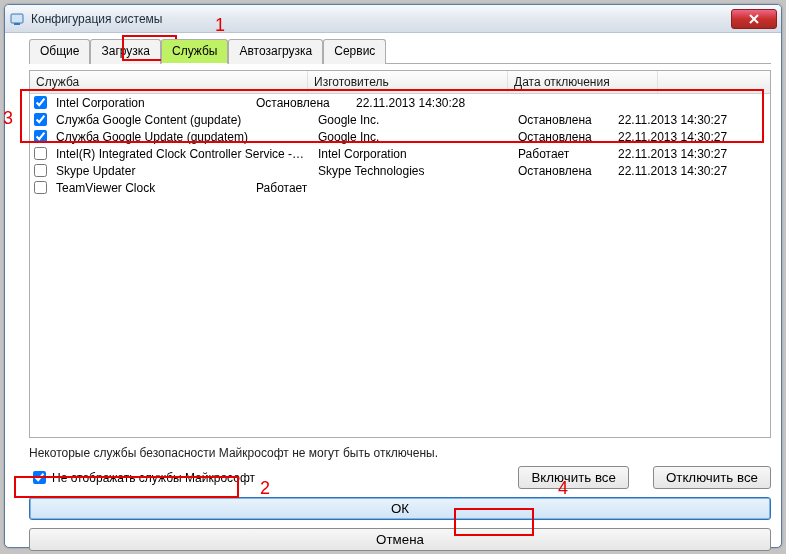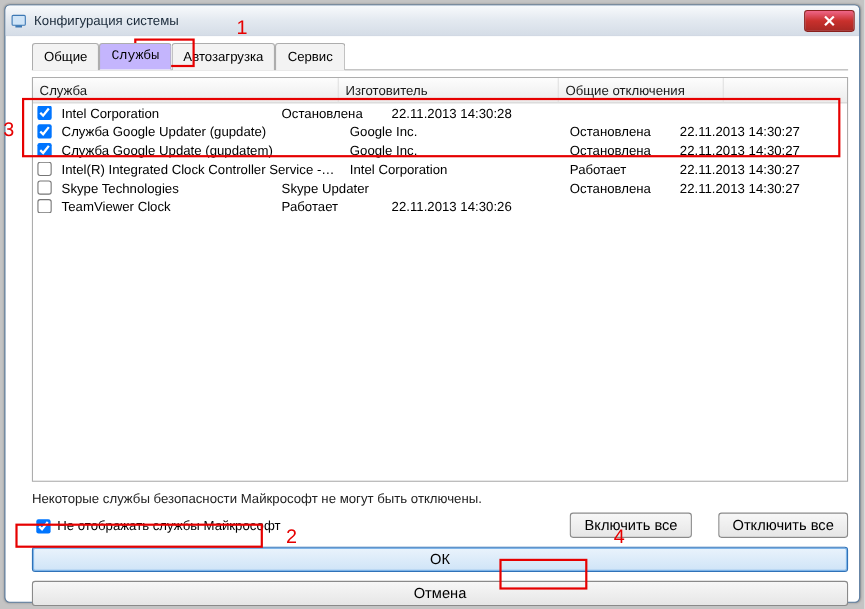--- a/index.html
+++ b/index.html
@@ -54,24 +54,23 @@
     border: 1px solid #adadad;
     border-bottom: none;
     background: #f3f3f3;
     margin-right: 0px;
     margin-bottom: -1px;
     cursor:pointer;
     border-radius: 3px 3px 0 0;
     position: relative;
   }
   .tab.active {
-    background: #c4b5fd;
+    background: #bef264;
     border-bottom: 1px solid #fff;
     z-index: 2;
-    font-family: Liberation Mono, monospace;
   }
   .annot-num {
     position:absolute;
     color:#e60000;
     font-size: 18px;
     font-weight: 400;
     pointer-events:none;
   }
 
   .list-wrap {
@@ -102,21 +101,21 @@
   .row .cell { padding: 0 6px; white-space:nowrap; overflow:hidden; text-overflow:ellipsis; }
   .col-service { width: 278px; }
   .col-mfr     { width: 200px; }
   .col-state   { width: 100px; }
   .col-date    { width: 150px; }
   .row .col-service { width: 262px; }
   input[type=checkbox] { margin:0; width:13px; height:13px; }
 
   .note { margin: 8px 0 6px 0; color:#222; }
   .bottom-row1 { display:flex; align-items:center; justify-content:space-between; margin-bottom:8px; }
-  .hide-ms { display:flex; align-items:flex-end; gap:6px; padding:2px 4px; }
+  .hide-ms { display:flex; align-items:flex-start; gap:6px; padding:2px 4px; }
   .btn {
     min-width: 88px;
     padding: 3px 12px;
     background: linear-gradient(#f7f7f7,#e6e6e6);
     border: 1px solid #8a8a8a;
     border-radius: 3px;
     cursor:pointer;
   }
   .btn.primary {
     border: 1px solid #2f72b8;
@@ -144,45 +143,46 @@
       <svg width="12" height="10" viewBox="0 0 12 10">
         <path d="M2 1 L10 9 M10 1 L2 9" stroke="#fff" stroke-width="2"></path>
       </svg>
     </div>
   </div>
 
   <div class="content">
 
     <div class="tabs">
       <div class="tab"><span>Общие</span></div>
+      <div class="tab"><span>Загрузка</span></div>
       <div class="tab active"><span>Службы</span></div>
       <div class="tab"><span>Автозагрузка</span></div>
       <div class="tab"><span>Сервис</span></div>
     </div>
 
     <div class="list-wrap">
       <div class="list-header">
         <div class="col col-service"><span>Служба</span></div>
         <div class="col col-mfr"><span>Изготовитель</span></div>
-        <div class="col col-date"><span>Общие отключения</span></div>
+        <div class="col col-date"><span>Дата отключения</span></div>
       </div>
       <div class="rows" id="rows">
           <div class="row">
             <span class="cb">
               <input type="checkbox" checked="" style="">
             </span>
             <span class="cell col-mfr">Intel Corporation</span>
             <span class="cell col-state">Остановлена</span>
             <span class="cell col-date">22.11.2013 14:30:28</span>
           </div>
           <div class="row">
             <span class="cb">
               <input type="checkbox" checked="" style="">
             </span>
-            <span class="cell col-service">Служба Google Updater (gupdate)</span>
+            <span class="cell col-service">Служба Google Content (gupdate)</span>
             <span class="cell col-mfr">Google Inc.</span>
             <span class="cell col-state">Остановлена</span>
             <span class="cell col-date">22.11.2013 14:30:27</span>
           </div>
           <div class="row">
             <span class="cb">
               <input type="checkbox" checked="" style="">
             </span>
             <span class="cell col-service">Служба Google Update (gupdatem)</span>
             <span class="cell col-mfr">Google Inc.</span>
@@ -195,32 +195,31 @@
             </span>
             <span class="cell col-service">Intel(R) Integrated Clock Controller Service - Int...</span>
             <span class="cell col-mfr">Intel Corporation</span>
             <span class="cell col-state">Работает</span>
             <span class="cell col-date">22.11.2013 14:30:27</span>
           </div>
           <div class="row">
             <span class="cb">
               <input type="checkbox" style="">
             </span>
+            <span class="cell col-service">Skype Updater</span>
             <span class="cell col-mfr">Skype Technologies</span>
-            <span class="cell col-service">Skype Updater</span>
             <span class="cell col-state">Остановлена</span>
             <span class="cell col-date">22.11.2013 14:30:27</span>
           </div>
           <div class="row">
             <span class="cb">
               <input type="checkbox" style="">
             </span>
             <span class="cell col-mfr">TeamViewer Clock</span>
             <span class="cell col-state">Работает</span>
-            <span class="cell col-date">22.11.2013 14:30:26</span>
           </div>
         </div>
     </div>
 
     <div class="note">Некоторые службы безопасности Майкрософт не могут быть отключены.</div>
 
     <div class="bottom-row1">
       <label class="hide-ms">
         <input type="checkbox" checked="" style="">
         <span>Не отображать службы Майкрософт</span>

